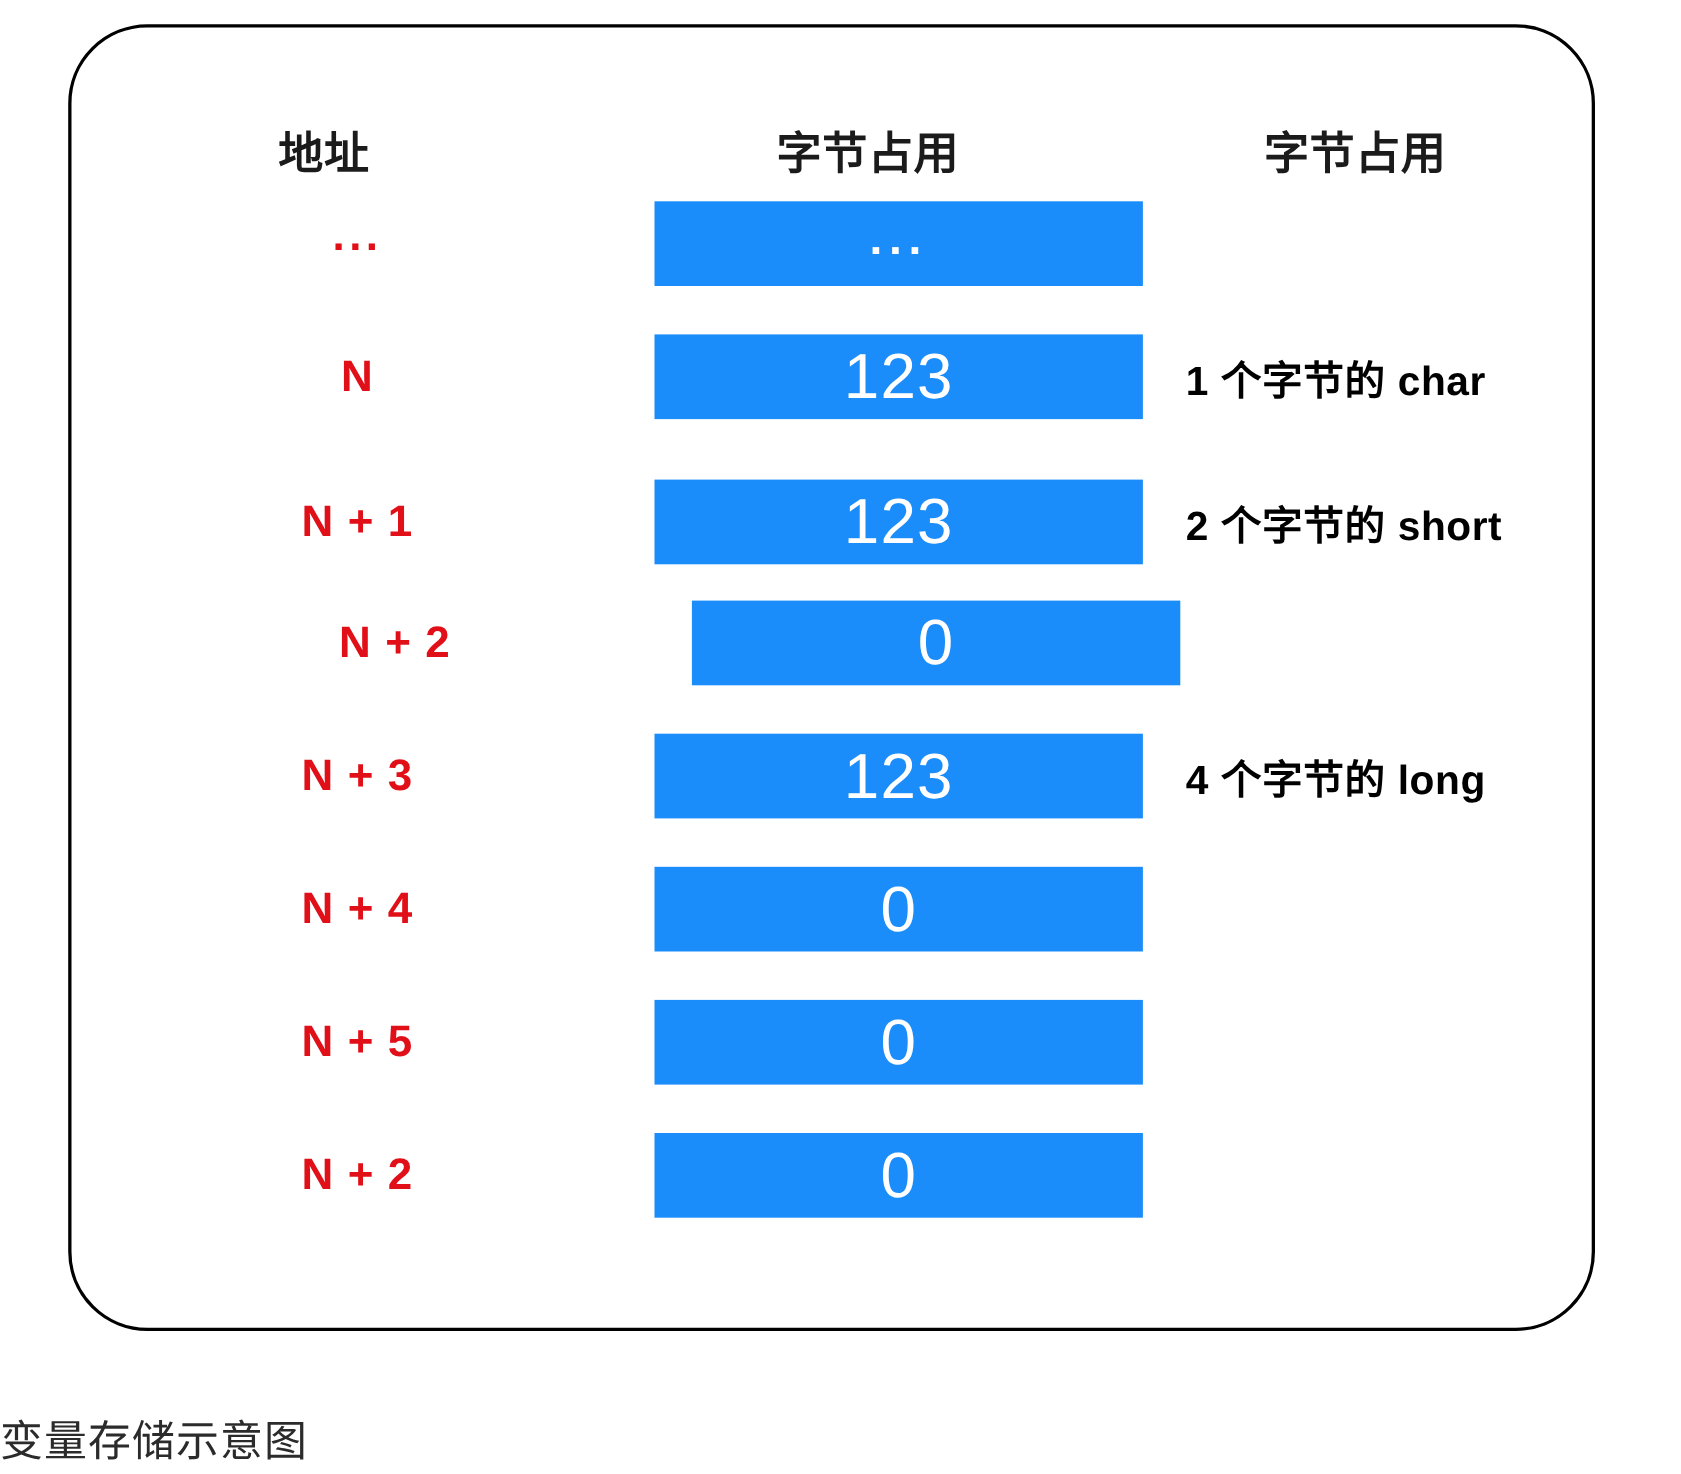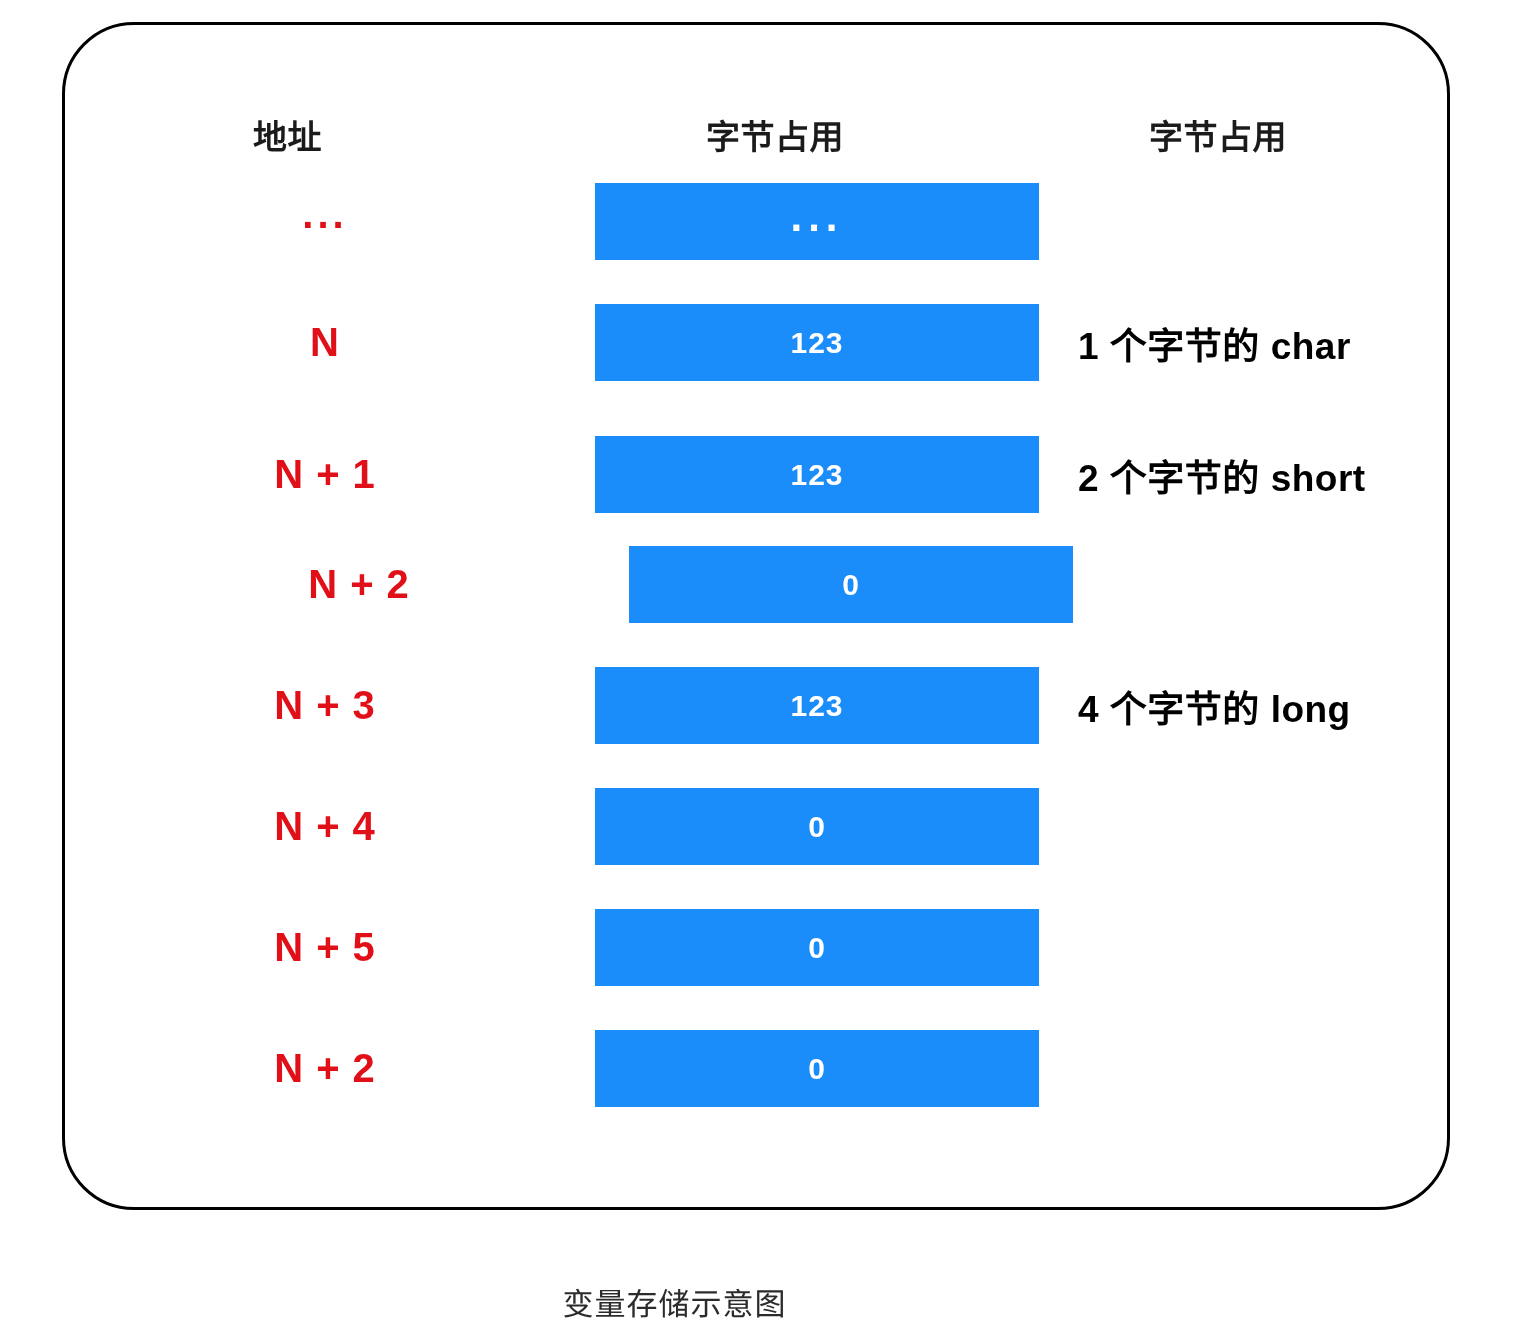--- a/index.html
+++ b/index.html
@@ -25,21 +25,21 @@
     height: 1188px;
     box-sizing: border-box;
     border: 3px solid #000000;
     border-radius: 72px;
     background: #ffffff;
   }
 
   
   .col-header {
     position: absolute;
-    font-size: 34px;
+    font-size: 41px;
     font-weight: 700;
     color: #1b1b1b;
     letter-spacing: 0.5px;
     white-space: nowrap;
     line-height: 1;
   }
   #header-address   { left: 253px; top: 120px; }
   #header-content   { left: 706px; top: 120px; }
   #header-bytes     { left: 1149px; top: 120px; }
 
@@ -82,22 +82,22 @@
     left: 595px;
     width: 444px;
     height: 77px;
     background: #1b8dfa;
     display: flex;
     align-items: center;
     justify-content: center;
     box-sizing: border-box;
   }
   .cell-value {
-    font-size: 30px;
-    font-weight: 700;
+    font-size: 58px;
+    font-weight: 400;
     color: #ffffff;
     letter-spacing: 1px;
     line-height: 1;
     white-space: nowrap;
   }
   .cell-value.dots {
     font-size: 42px;
     font-weight: 700;
     letter-spacing: 6px;
     padding-bottom: 10px;
@@ -116,22 +116,22 @@
     white-space: nowrap;
     letter-spacing: 0.5px;
   }
 
   
   #diagram-caption {
     position: absolute;
     left: 0;
     top: 1279px;
     width: 1349px;
-    text-align: center;
-    font-size: 31px;
+    text-align: left;
+    font-size: 39px;
     font-weight: 400;
     color: #2b2b2b;
     letter-spacing: 1px;
   }
 </style>
 </head>
 <body>
 
 <div id="diagram-frame"></div>
 

